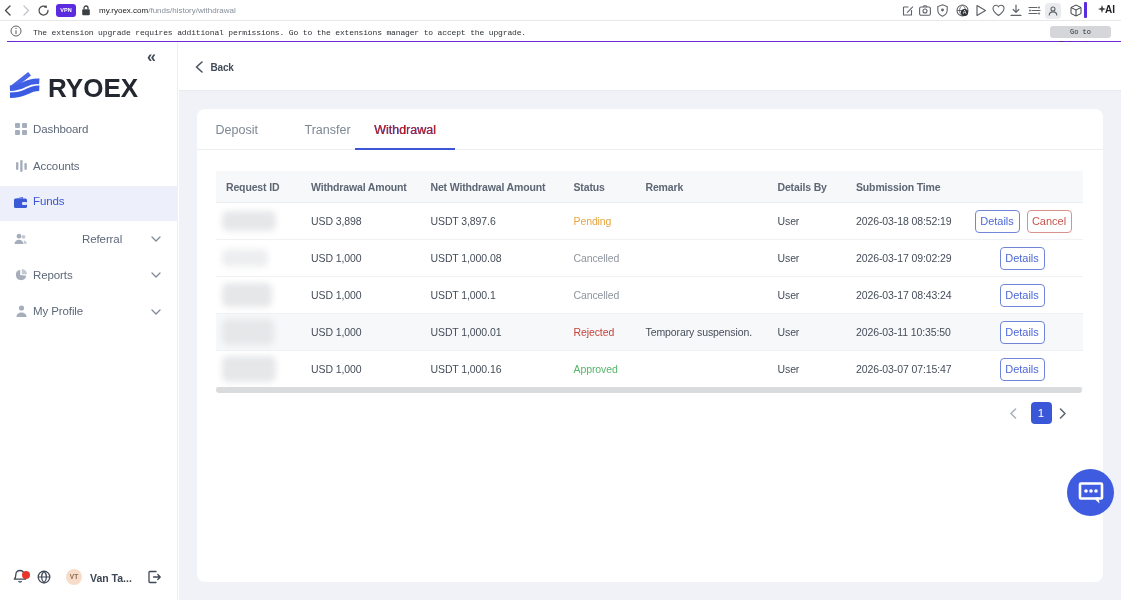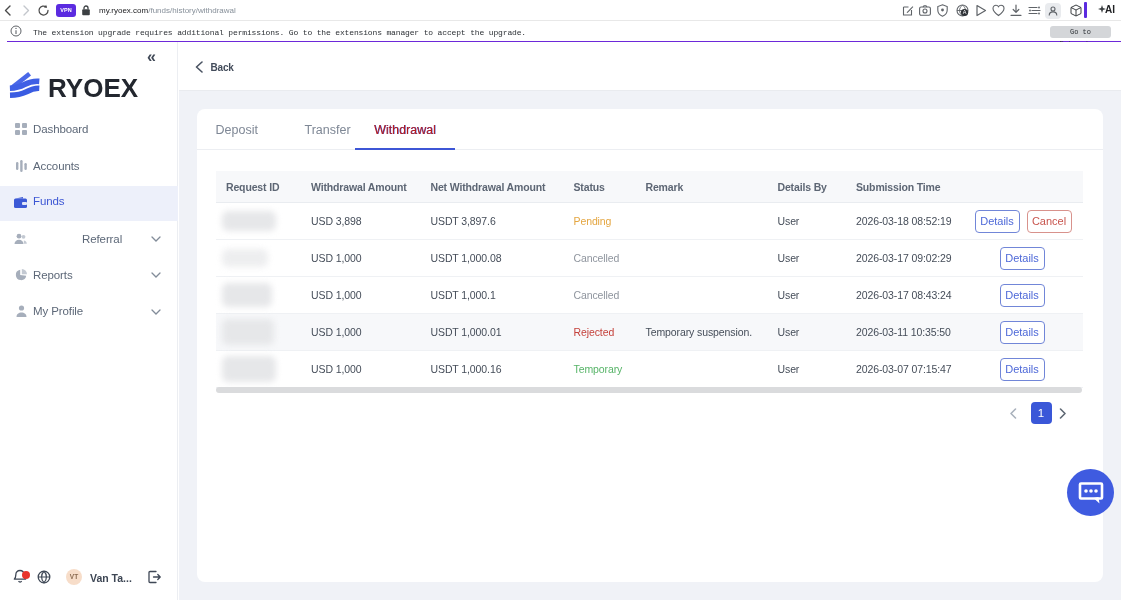--- a/index.html
+++ b/index.html
@@ -245,21 +245,21 @@
       <span style="left:357.5px;color:#c5423c;">Rejected</span>
       <span style="left:429.5px;">Temporary suspension.</span>
       <span style="left:561.5px;">User</span>
       <span style="left:640px;">2026-03-11 10:35:50</span>
       <span class="btn btn-blue" style="left:783.5px;">Details</span>
     </div>
     <div class="row abs" style="left:19.5px;top:242px;">
       <div class="blob" style="width:54px;height:26px;top:5px;"></div>
       <span style="left:95px;">USD 1,000</span>
       <span style="left:214.5px;">USDT 1,000.16</span>
-      <span style="left:357.5px;color:#57b468;">Temporary</span>
+      <span style="left:357.5px;color:#57b468;">Approved</span>
       <span style="left:561.5px;">User</span>
       <span style="left:640px;">2026-03-07 07:15:47</span>
       <span class="btn btn-blue" style="left:783.5px;">Details</span>
     </div>
 
     <div class="abs" style="left:19.5px;top:277.5px;width:866px;height:6.5px;background:#dadbdd;border-radius:3px;"></div>
 
     <svg class="abs" style="left:812px;top:299px;" width="8" height="11" viewBox="0 0 8 11">
         <path d="M6.5 1 L2 5.5 L6.5 10" stroke="#a9b1bc" stroke-width="1.6" fill="none" stroke-linecap="round" stroke-linejoin="round"></path>
       </svg>

